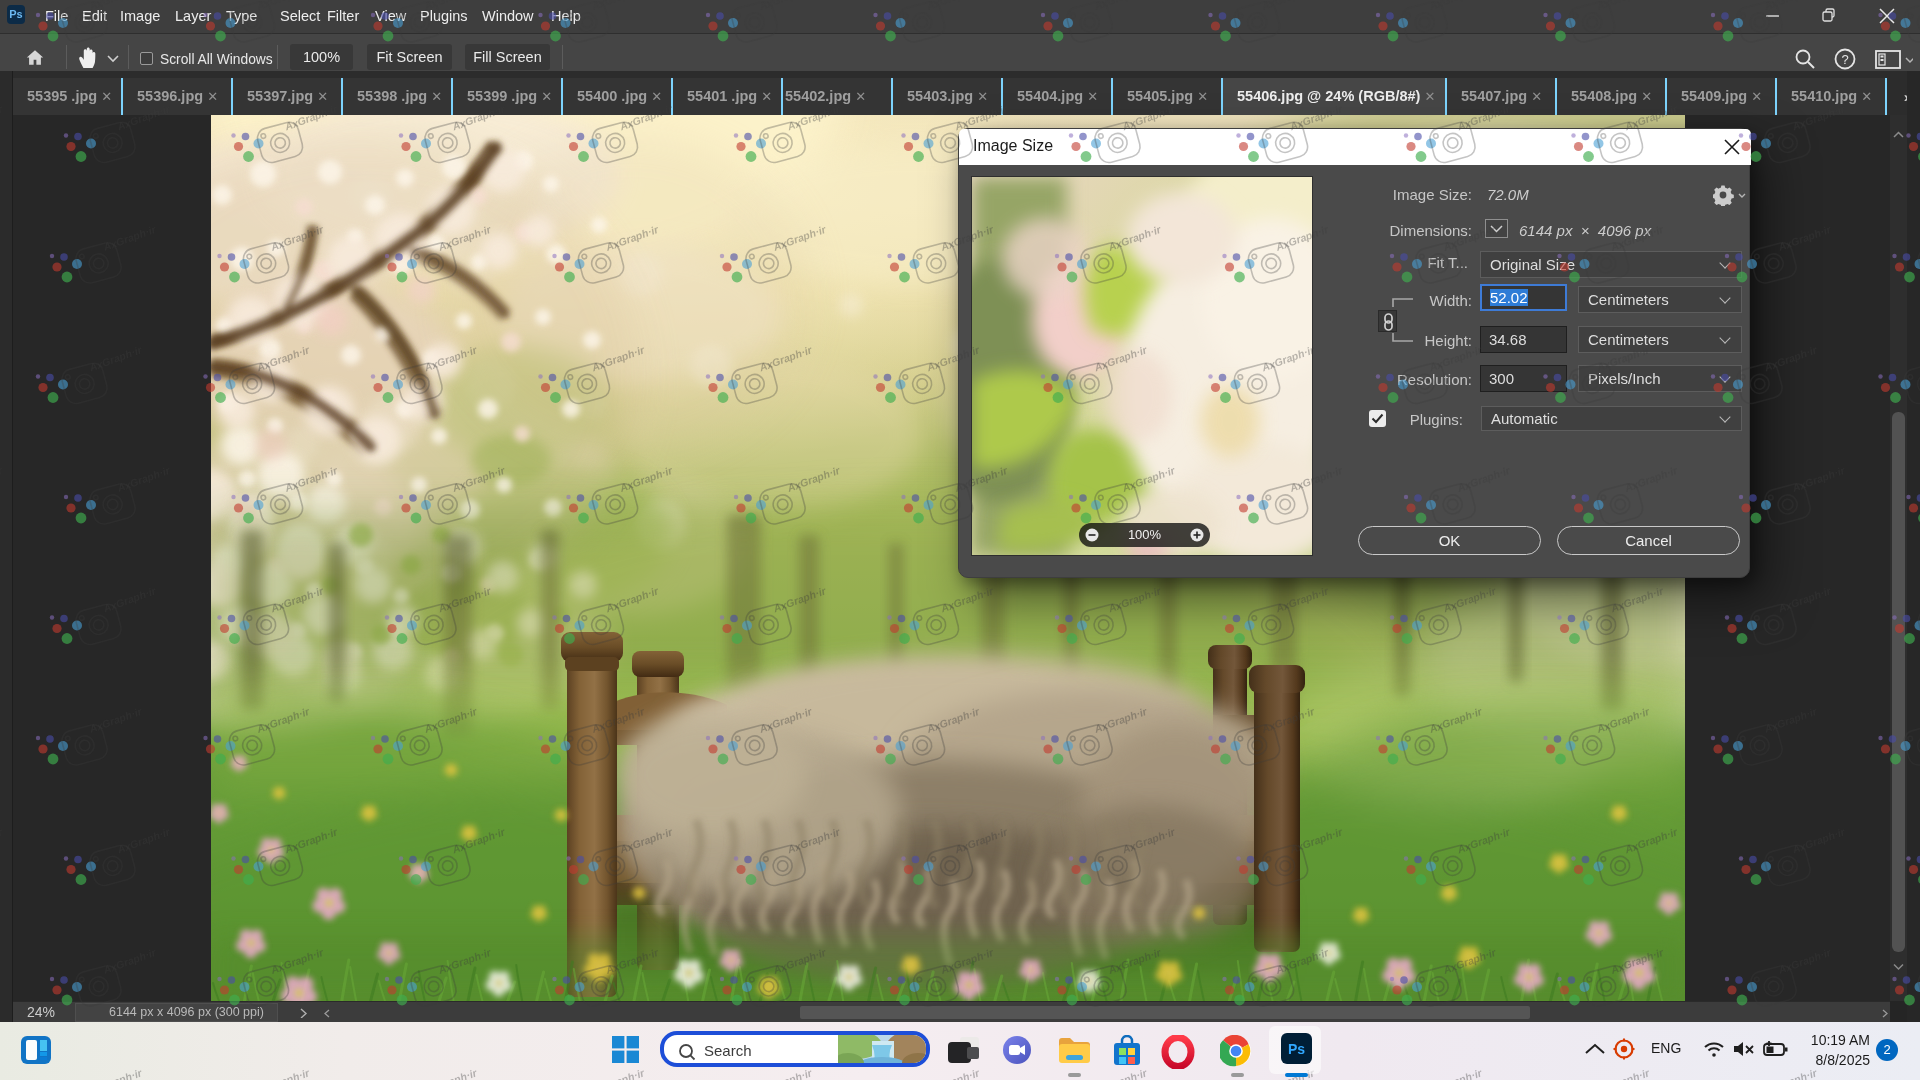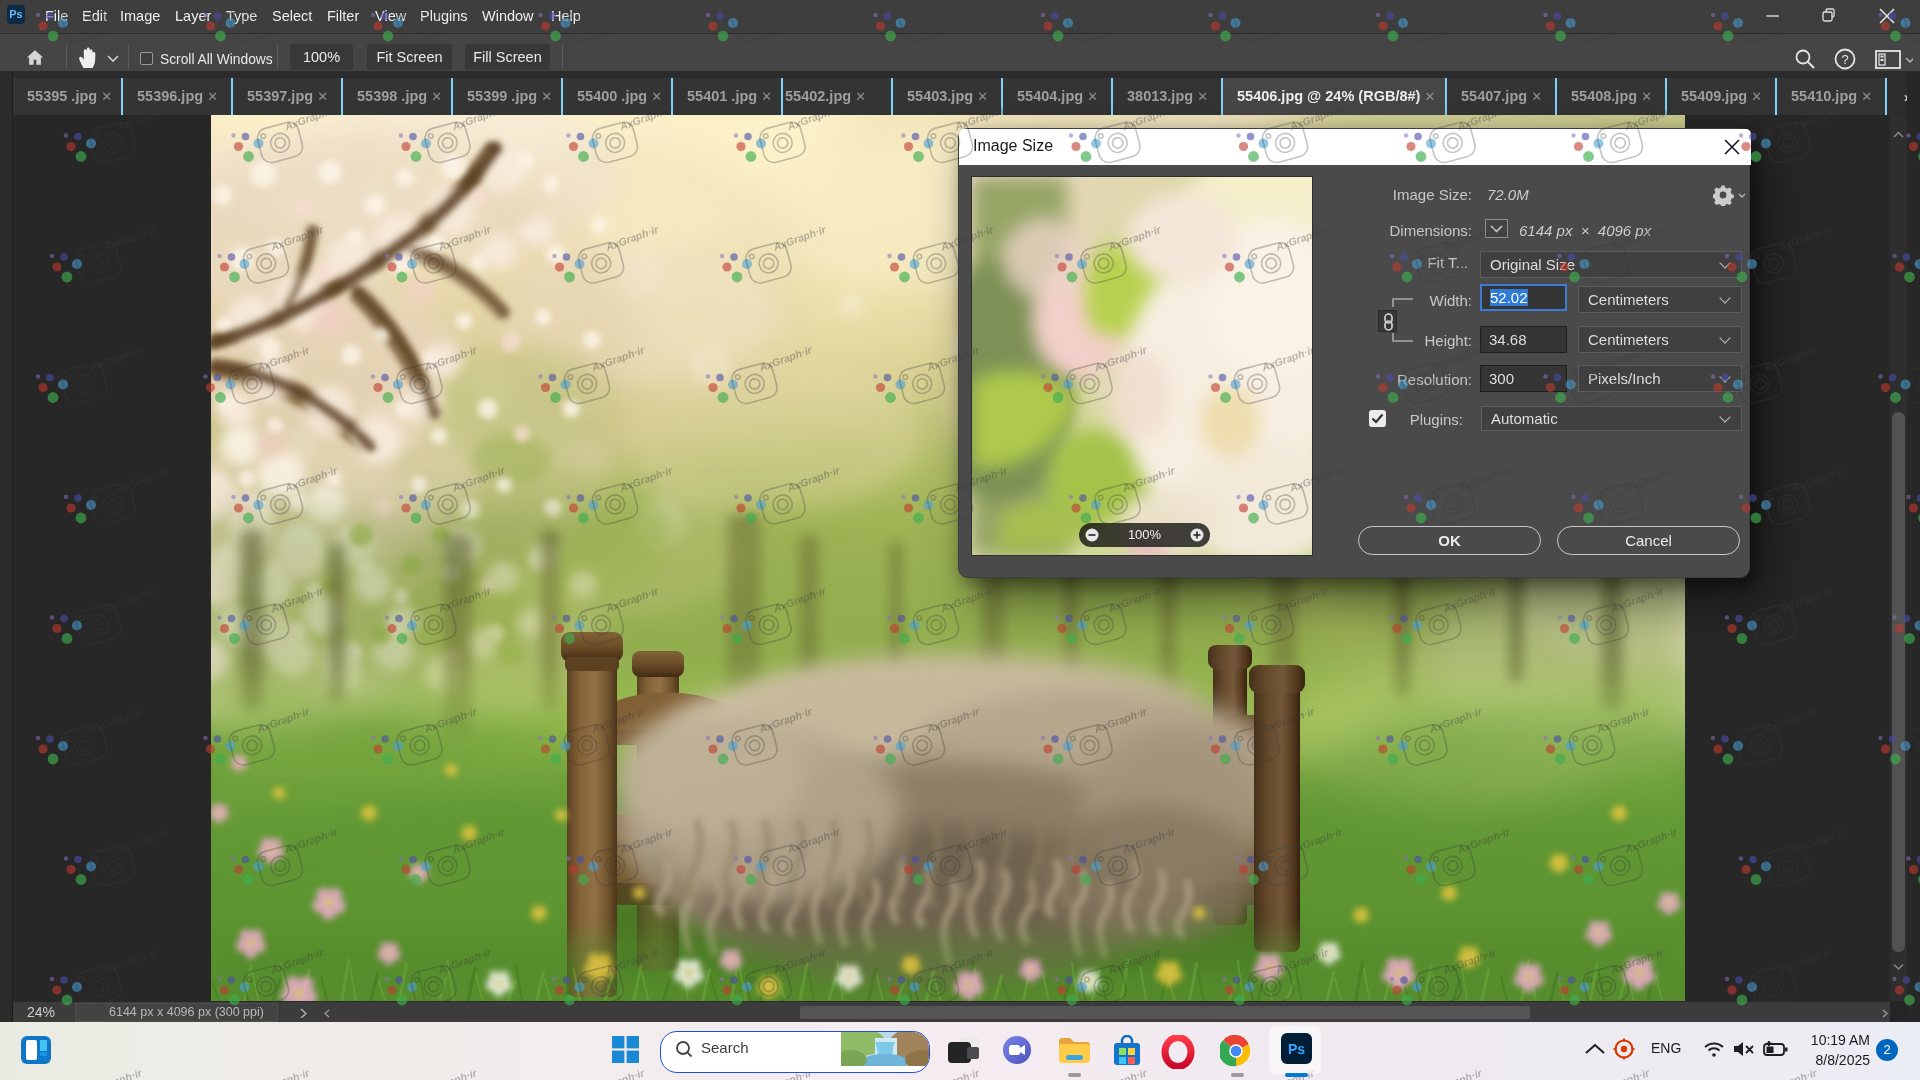--- a/index.html
+++ b/index.html
@@ -52,37 +52,37 @@
   color:#dedede; font-size:15px; line-height:25px; padding-left:9px; }
 .chev { position:absolute; width:8px; height:8px; border-right:1.6px solid #b8b8b8; border-bottom:1.6px solid #b8b8b8;
   transform:rotate(45deg); }
 .pillbtn { position:absolute; width:183px; height:29px; border:1.5px solid #c9c9c9; border-radius:15px;
   color:#ececec; font-size:15px; text-align:center; line-height:27px; }
 
 
 #taskbar { left:0; top:1022px; width:1920px; height:58px;
   background:linear-gradient(90deg,#e9ebe2 0%, #f1ecea 18%, #f5edf0 45%, #f0e9f0 70%, #ebedf4 100%); }
 .tbicon { position:absolute; top:1035px; }
-#searchpill { position:absolute; left:660px; top:1031px; width:270px; height:42px; background:#ffffff;
-  border:1px solid #1d4ed8; border-radius:17px; overflow:hidden; }
+#searchpill { position:absolute; left:660px; top:1031px; width:270px; height:36px; background:#ffffff;
+  border:4px solid #1d4ed8; border-radius:17px; overflow:hidden; }
 
 #wmark { left:0; top:0; width:1920px; height:1080px; pointer-events:none; }
 </style>
 </head>
 <body>
 <div id="stage">
 
   <div class="abs" id="menubar">
     <div id="pslogo">Ps</div>
     <div class="mi" style="left:45px;">File</div>
     <div class="mi" style="left:82px;">Edit</div>
     <div class="mi" style="left:120px;">Image</div>
     <div class="mi" style="left:175px;">Layer</div>
     <div class="mi" style="left:226px;">Type</div>
-    <div class="mi" style="left:272px;">Select</div>
+    <div class="mi" style="left:280px;">Select</div>
     <div class="mi" style="left:327px;">Filter</div>
     <div class="mi" style="left:375px;">View</div>
     <div class="mi" style="left:420px;">Plugins</div>
     <div class="mi" style="left:482px;">Window</div>
     <div class="mi" style="left:551px;">Help</div>
     <svg class="winctl" style="left:1758px;" width="150" height="33">
       <line x1="8" y1="16" x2="21" y2="16" stroke="#e0e0e0" stroke-width="1.4"></line>
       <rect x="65" y="12" width="9" height="9" rx="1.5" fill="none" stroke="#e0e0e0" stroke-width="1.3"></rect>
       <path d="M68 12 v-1.5 a1.5 1.5 0 0 1 1.5-1.5 h5 a1.5 1.5 0 0 1 1.5 1.5 v5 a1.5 1.5 0 0 1 -1.5 1.5 H74" fill="none" stroke="#e0e0e0" stroke-width="1.3"></path>
       <path d="M122 9 L136 23 M136 9 L122 23" stroke="#e8e8e8" stroke-width="1.5"></path>
@@ -125,21 +125,21 @@
       <div class="tab" style="left: 13px; width: 110px;"><span style="margin-left:14px;">55395 .jpg</span> <span class="x">✕</span></div>
       <div class="tab" style="left: 123px; width: 110px;"><span style="margin-left:14px;">55396.jpg</span> <span class="x">✕</span></div>
       <div class="tab" style="left: 233px; width: 110px;"><span style="margin-left:14px;">55397.jpg</span> <span class="x">✕</span></div>
       <div class="tab" style="left: 343px; width: 110px;"><span style="margin-left:14px;">55398 .jpg</span> <span class="x">✕</span></div>
       <div class="tab" style="left: 453px; width: 110px;"><span style="margin-left:14px;">55399 .jpg</span> <span class="x">✕</span></div>
       <div class="tab" style="left: 563px; width: 110px;"><span style="margin-left:14px;">55400 .jpg</span> <span class="x">✕</span></div>
       <div class="tab" style="left: 673px; width: 110px;"><span style="margin-left:14px;">55401 .jpg</span> <span class="x">✕</span></div>
       <div class="tab" style="left: 783px; width: 110px;"><span style="margin-left:2px;">55402.jpg</span> <span class="x">✕</span></div>
       <div class="tab" style="left: 893px; width: 110px;"><span style="margin-left:14px;">55403.jpg</span> <span class="x">✕</span></div>
       <div class="tab" style="left: 1003px; width: 110px;"><span style="margin-left:14px;">55404.jpg</span> <span class="x">✕</span></div>
-      <div class="tab" style="left: 1113px; width: 110px;"><span style="margin-left:14px;">38013.jpg</span> <span class="x">✕</span></div>
+      <div class="tab" style="left: 1113px; width: 110px;"><span style="margin-left:14px;">55405.jpg</span> <span class="x">✕</span></div>
       <div class="tab active" style="left: 1223px; width: 224px;"><span style="margin-left:14px;">55406.jpg @ 24% (RGB/8#)</span> <span class="x">✕</span></div>
       <div class="tab" style="left: 1447px; width: 110px;"><span style="margin-left:14px;">55407.jpg</span> <span class="x">✕</span></div>
       <div class="tab" style="left: 1557px; width: 110px;"><span style="margin-left:14px;">55408.jpg</span> <span class="x">✕</span></div>
       <div class="tab" style="left: 1667px; width: 110px;"><span style="margin-left:14px;">55409.jpg</span> <span class="x">✕</span></div>
       <div class="tab" style="left: 1777px; width: 110px;"><span style="margin-left:14px;">55410.jpg</span> <span class="x">✕</span></div>
       <div style="position: absolute; right: 8px; top: 7px; height: 37px; line-height: 37px; color: rgb(204, 204, 204); font-size: 15px; font-weight: bold;">»</div>
     </div>
 
   <div class="abs" id="pasteboard"></div>
   <div class="abs" id="leftstrip"></div>
@@ -998,21 +998,21 @@
     </div>
 
     <div class="abs" style="left:410px; top:281px; width:17px; height:17px; background:#ececec; border-radius:3px;">
       <svg style="position:absolute; left:2px; top:3px;" width="13" height="11">
           <path d="M1.5 5.5 L5 9 L11.5 1.5" stroke="#2a2a2a" stroke-width="2" fill="none"></path>
         </svg>
     </div>
     <div class="lbl" style="left:304px; top:282px; width:200px;">Plugins:</div>
     <div class="dd" style="left:522px; top:277px; width:261px; height:25px; line-height:23px;">Automatic<div class="chev" style="right:12px; top:6px;"></div></div>
 
-    <div class="pillbtn" style="left:399px; top:397px;font-weight:bold;">OK</div>
+    <div class="pillbtn" style="left:399px; top:397px;">OK</div>
     <div class="pillbtn" style="left:598px; top:397px;">Cancel</div>
   </div>
 
   <div class="abs" id="taskbar">
       <svg class="abs" style="left:0; top:0;" width="1920" height="58" viewBox="0 0 1920 58">
         <rect x="21" y="14" width="30" height="28" rx="6" fill="#1174c5"></rect>
         <rect x="26" y="18" width="11" height="20" rx="2" fill="#fdfdfd"></rect>
         <rect x="40" y="18" width="7" height="11" fill="#45c3f2"></rect>
         <rect x="40" y="30" width="7" height="4" fill="#1398e8"></rect>
         <rect x="40" y="35" width="7" height="3" fill="#0b7bd4"></rect>

